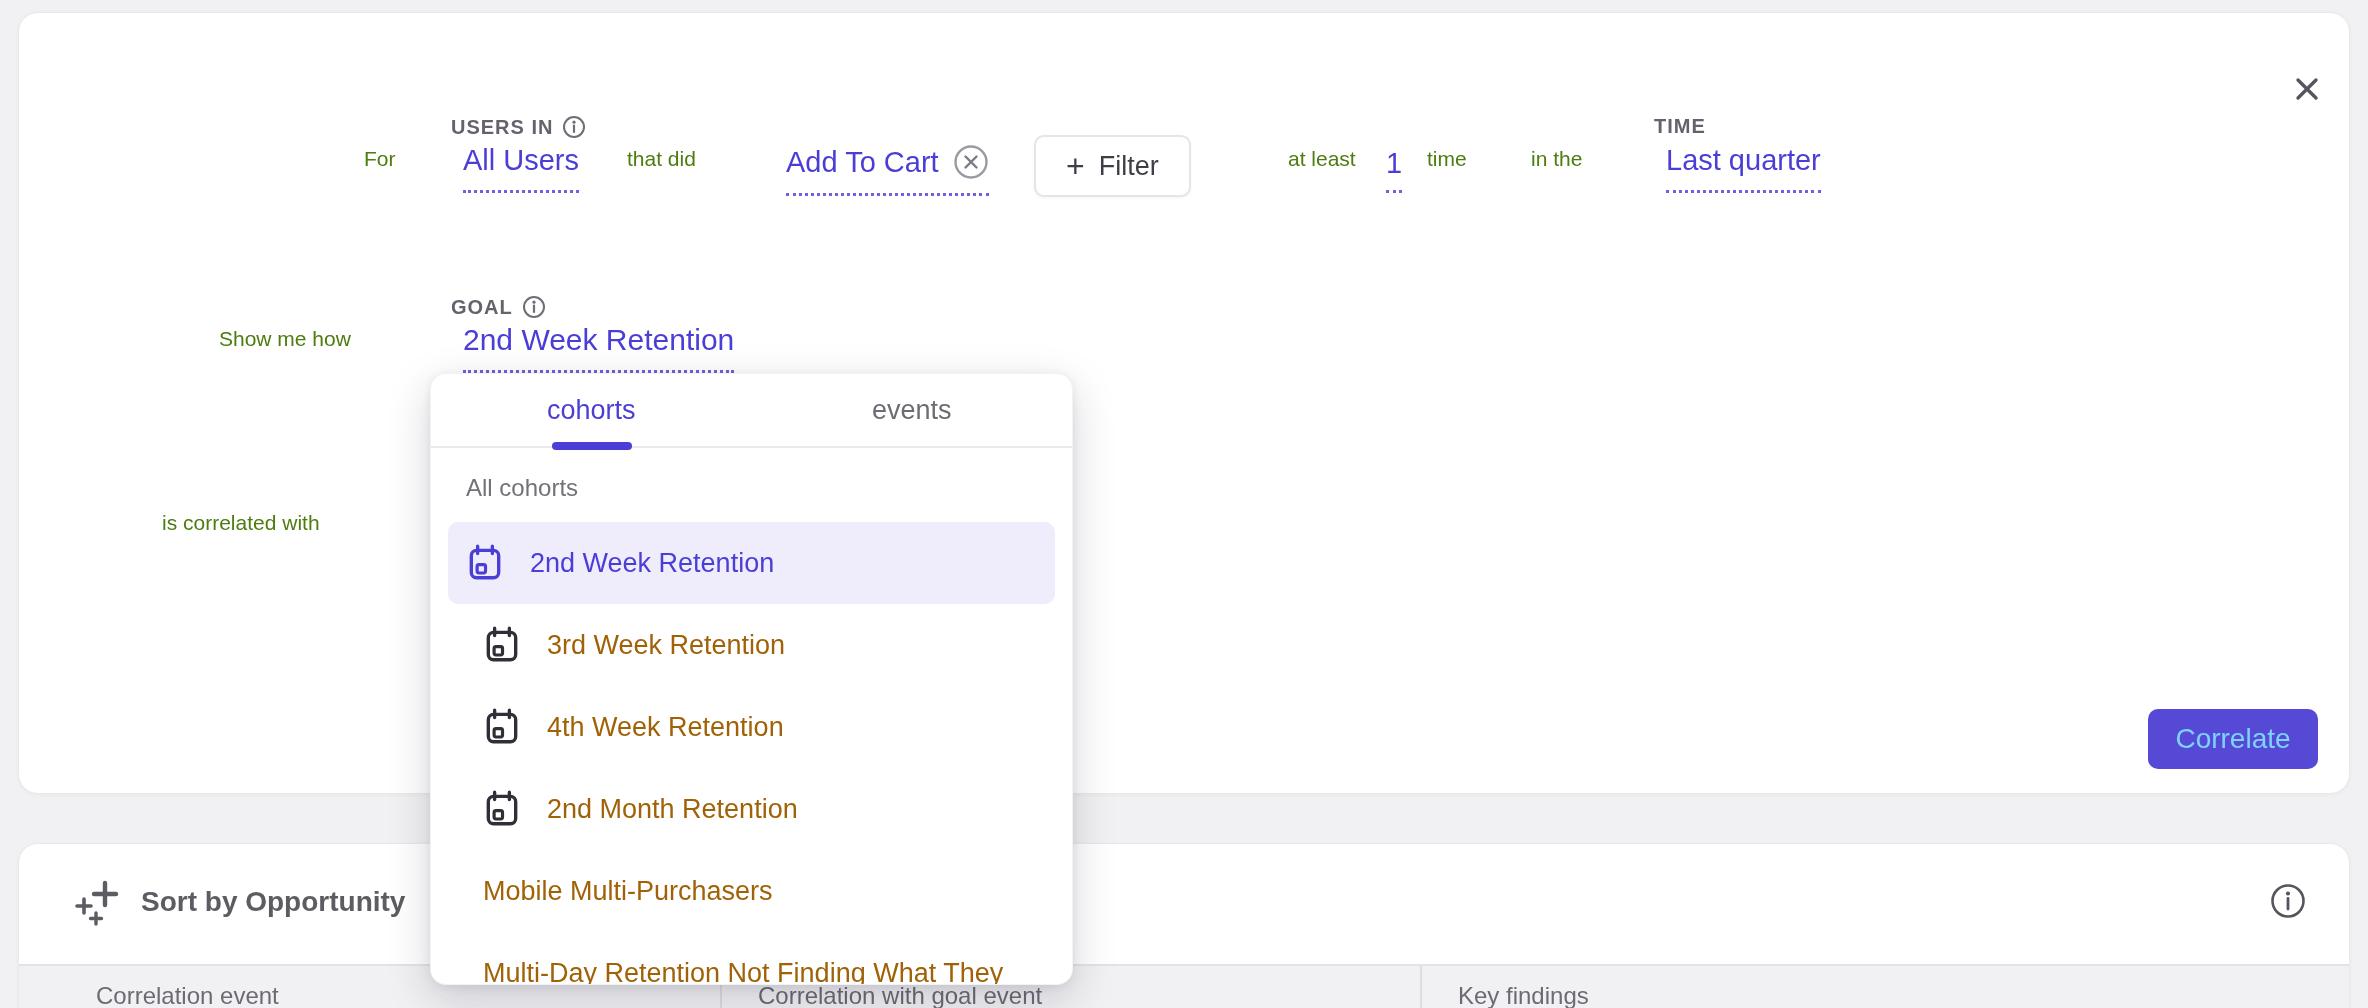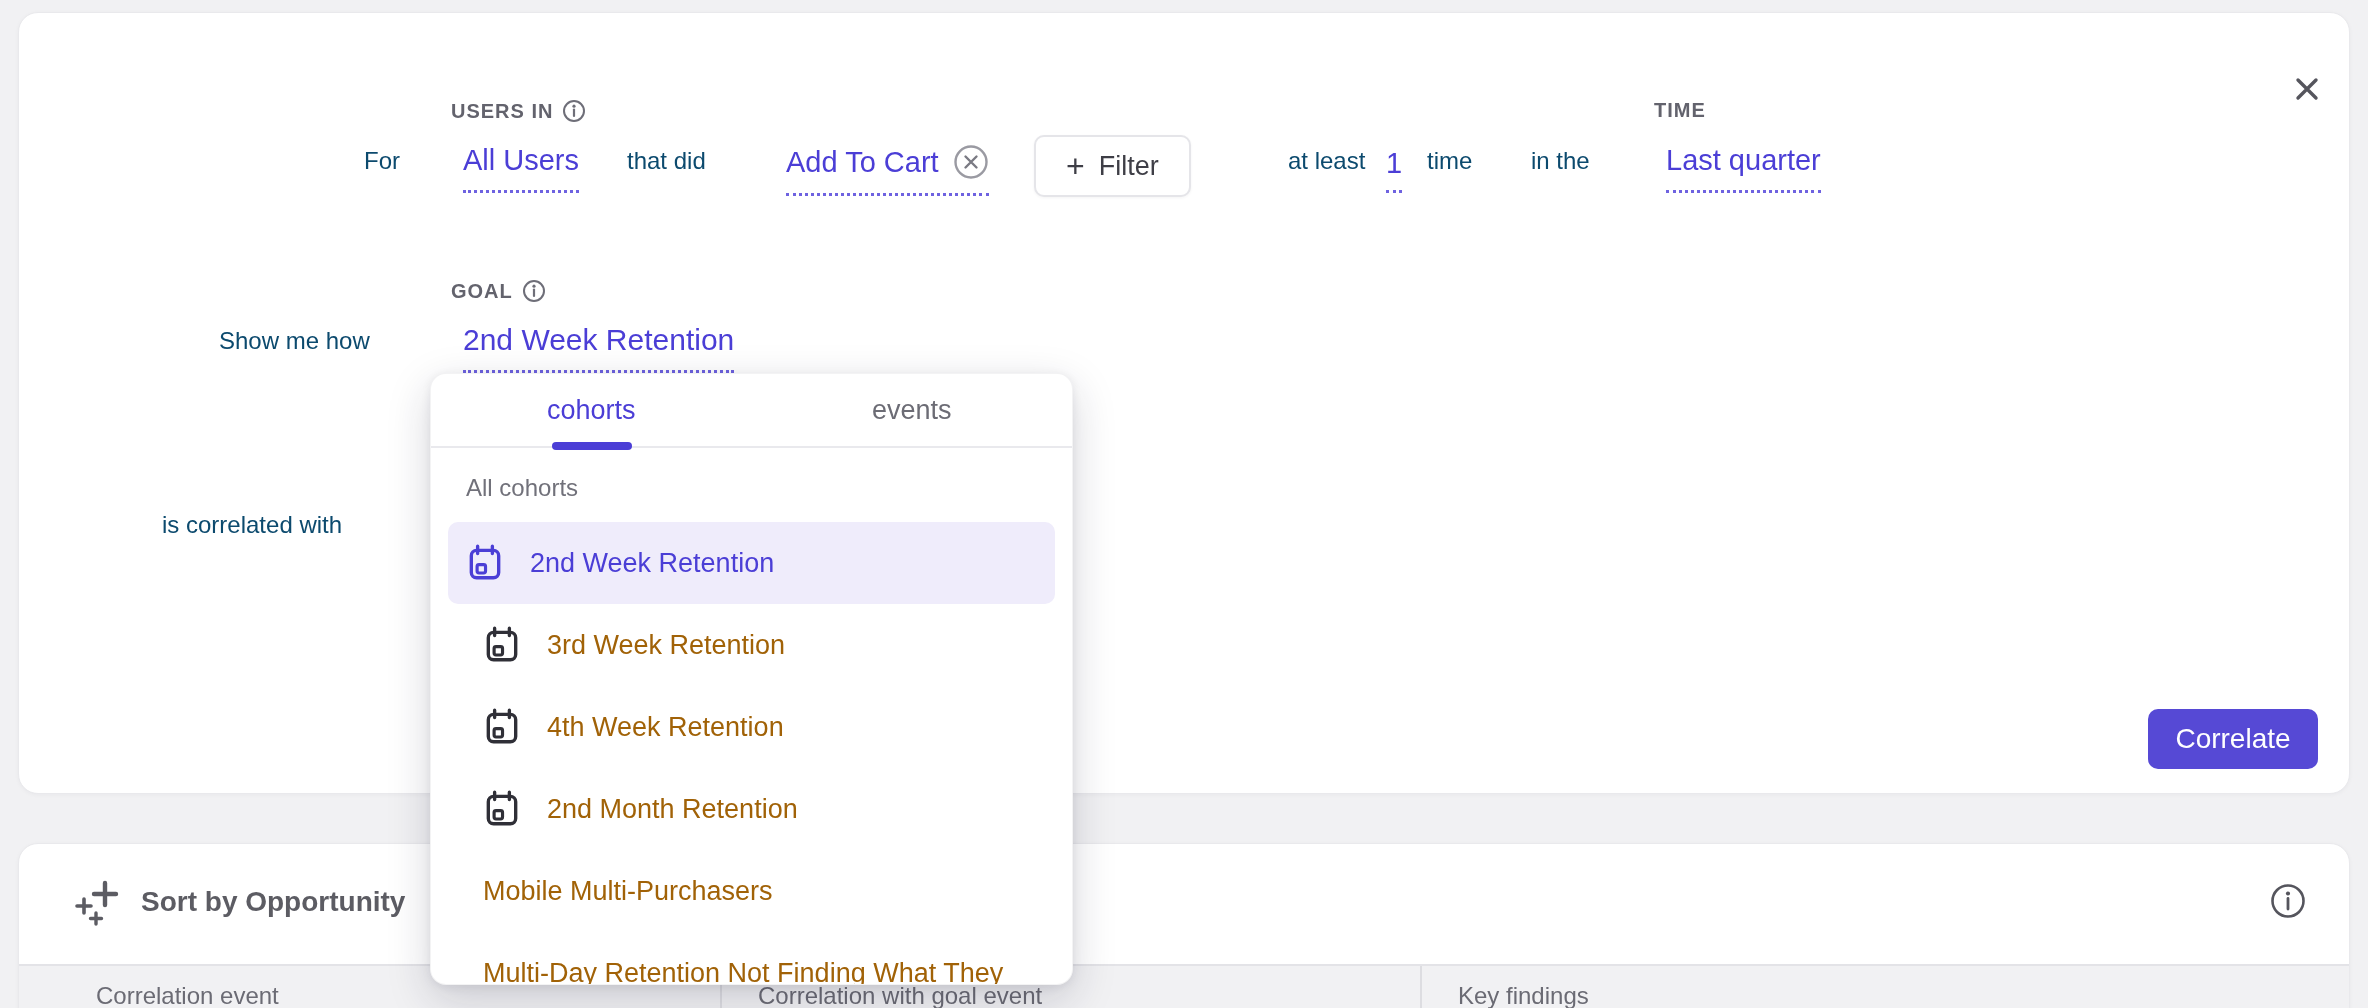--- a/index.html
+++ b/index.html
@@ -15,23 +15,23 @@
     background:#ffffff; border:1px solid #e9e9ec;
     box-shadow:0 1px 4px rgba(30,30,50,0.04);
   }
   #query-card { top:12px; height:782px; border-radius:20px; }
   #results-card { top:843px; height:400px; border-radius:20px 20px 0 0; }
 
   .abs { position:absolute; }
 
   .label-caps {
     font-size:20px; font-weight:700; letter-spacing:1px;
-    color:#63636d; display:flex; align-items:center; gap:9px;
-  }
-  .gray-word { font-size:24px; color:#0c4a6e; }
+    color:#63636d; display:flex; align-items:center; gap:9px;margin-top:16px;
+  }
+  .gray-word { font-size:21px; color:#4d7c0f; }
   .link {
     font-size:29px; font-weight:500; color:#4b3ed6;
     display:inline-block; padding-bottom:13px;
     border-bottom:3px dotted #6e62e0; cursor:pointer;
     white-space:nowrap;
     margin-left:12px;
   }
   .event-link { display:inline-flex; align-items:center; gap:14px; }
 
   #filter-button {
@@ -41,21 +41,21 @@
     box-shadow:0 1px 3px rgba(30,30,50,0.05);
     font-size:27px; color:#3e3e46; cursor:pointer;
   }
   #filter-button .plus { font-size:32px; font-weight:400; color:#3e3e46; line-height:1; }
 
   #close-button { position:absolute; left:2262px; top:50px; width:52px; height:52px;
     display:flex; align-items:center; justify-content:center; cursor:pointer; }
 
   #correlate-button {
     position:absolute; left:2129px; top:696px; width:170px; height:60px;
-    background:#5649d5; color:#ffffff; border:none; border-radius:10px;
+    background:#5649d5; color:#7dd3fc; border:none; border-radius:10px;
     font-size:28px; font-weight:500; font-family:"Liberation Sans",sans-serif;
     display:flex; align-items:center; justify-content:center; cursor:pointer;
   }
 
   
   #cohort-dropdown {
     position:absolute; left:430px; top:373px; width:643px; height:612px;
     background:#fff; border-radius:16px; z-index:30; overflow:hidden;
     border:1px solid rgba(20,20,40,0.05);
     box-shadow:0 14px 44px rgba(25,25,55,0.18), 0 2px 10px rgba(25,25,55,0.08);

